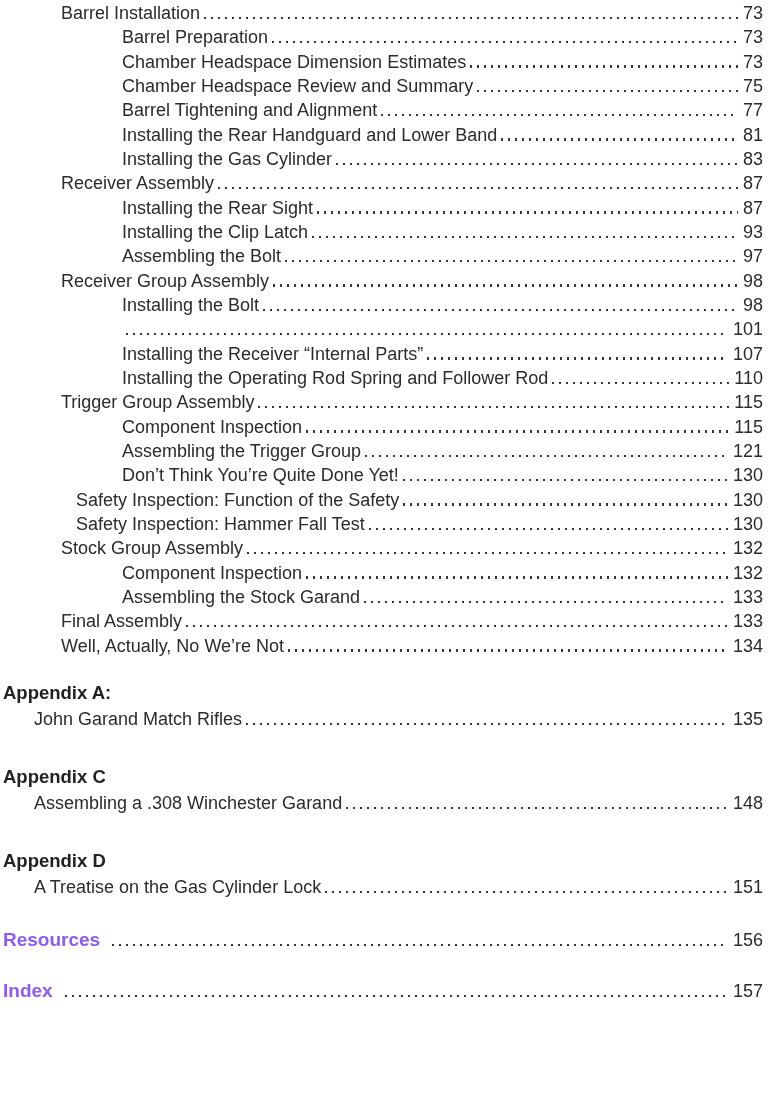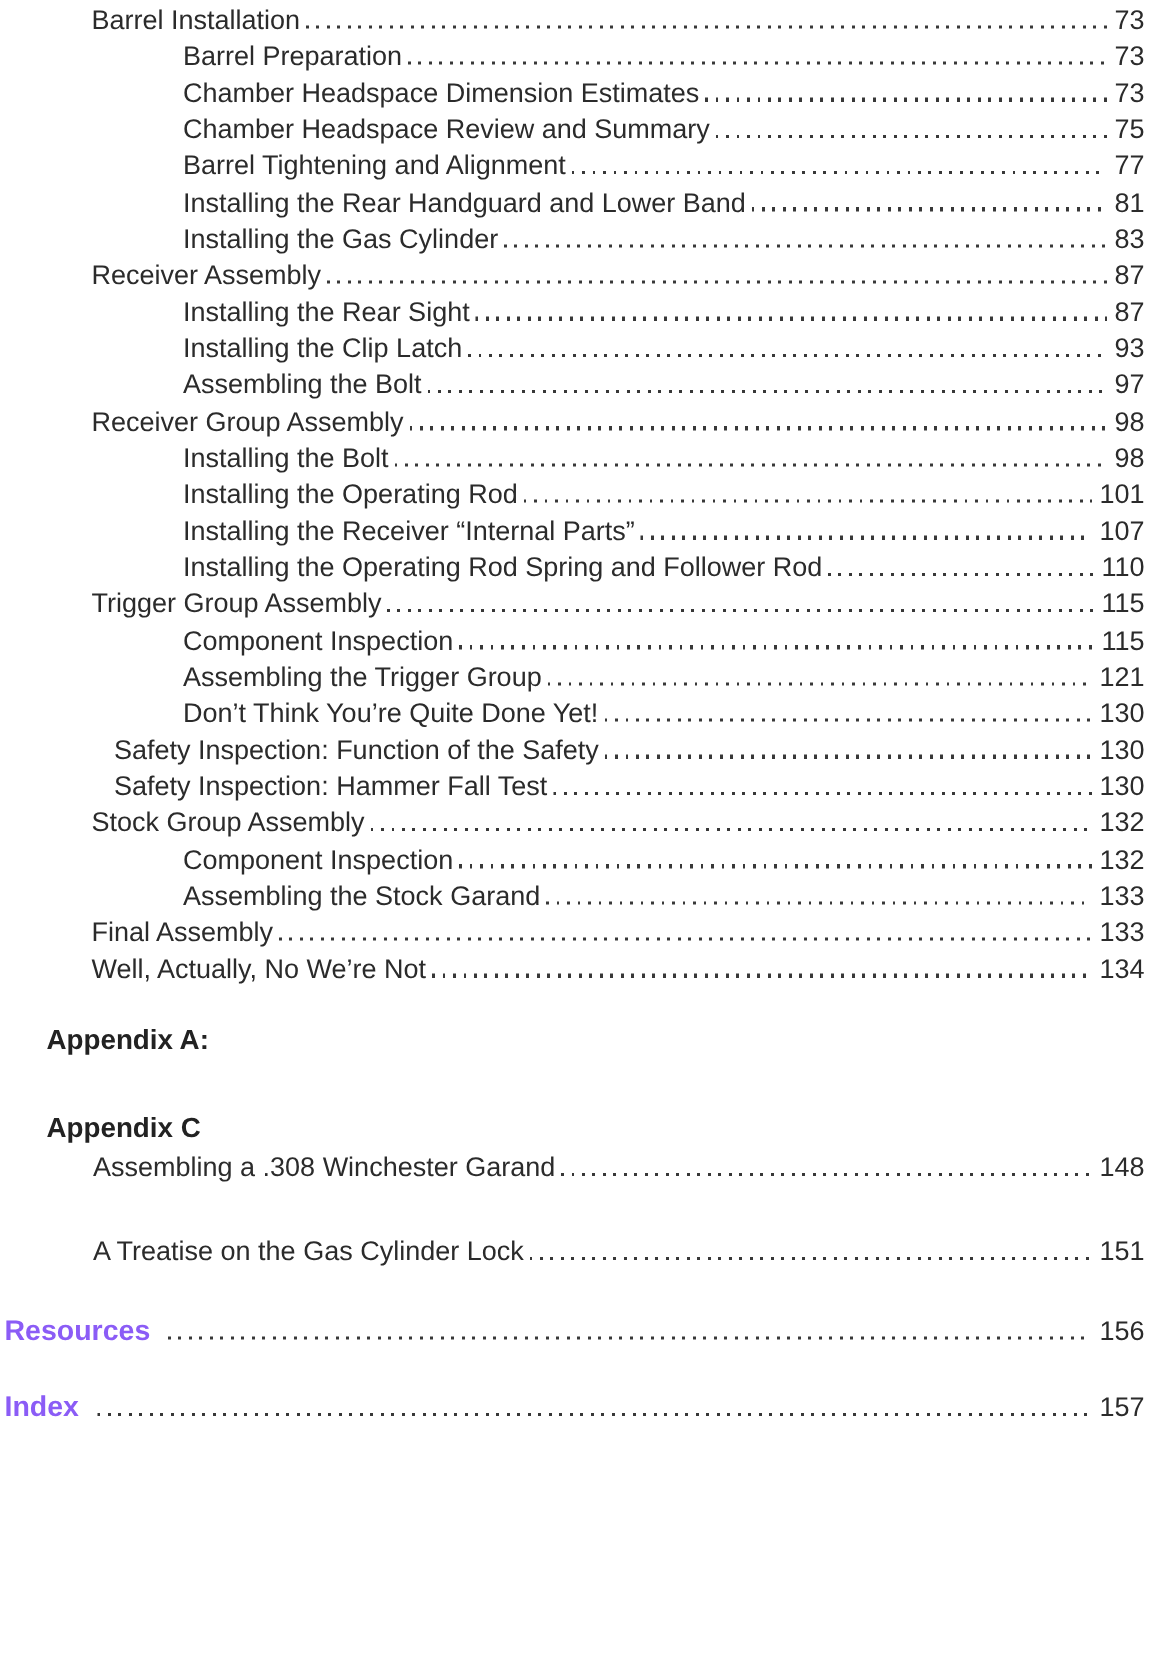--- a/index.html
+++ b/index.html
@@ -37,21 +37,21 @@
     margin: 0 5px 0 4px;
     background-image: repeating-linear-gradient(
       to right,
       #383838 0, #383838 1.9px,
       transparent 1.9px, transparent 7px
     );
   }
   .toc-label { flex: 0 0 auto; }
   .toc-page  { flex: 0 0 auto; }
 
-  .appendices .appendix { margin-top: 31px; padding-left: 28px; }
+  .appendices .appendix { margin-top: 31px; }
   .appendices .appendix:first-child { margin-top: 21px; }
   .appendix-heading {
     font-size: 18.5px;
     font-weight: bold;
     line-height: 28px;
     height: 28px;
     margin-left: 3px;
     color: #222222;
   }
   .appendix .toc-row {
@@ -138,21 +138,20 @@
         <span class="toc-label">Receiver Group Assembly</span>
         <span class="dot-leader"></span>
         <span class="toc-page">98</span>
       </div>
       <div class="toc-row level-2">
         <span class="toc-label">Installing the Bolt</span>
         <span class="dot-leader"></span>
         <span class="toc-page">98</span>
       </div>
       <div class="toc-row level-2">
-        <span class="toc-label">Installing the Operating Rod</span>
         <span class="dot-leader"></span>
         <span class="toc-page">101</span>
       </div>
       <div class="toc-row level-2">
         <span class="toc-label">Installing the Receiver “Internal Parts”</span>
         <span class="dot-leader"></span>
         <span class="toc-page">107</span>
       </div>
       <div class="toc-row level-2">
         <span class="toc-label">Installing the Operating Rod Spring and Follower Rod</span>
@@ -211,30 +210,36 @@
       </div>
       <div class="toc-row level-1">
         <span class="toc-label">Well, Actually, No We’re Not</span>
         <span class="dot-leader"></span>
         <span class="toc-page">134</span>
       </div>
     </div>
   <div class="appendices" id="appendices">
       <div class="appendix">
         <div class="appendix-heading">Appendix A:</div>
+        <div class="toc-row">
+          <span class="toc-label">John Garand Match Rifles</span>
+          <span class="dot-leader"></span>
+          <span class="toc-page">135</span>
+        </div>
       </div>
       <div class="appendix">
         <div class="appendix-heading">Appendix C</div>
         <div class="toc-row">
           <span class="toc-label">Assembling a .308 Winchester Garand</span>
           <span class="dot-leader"></span>
           <span class="toc-page">148</span>
         </div>
       </div>
       <div class="appendix">
+        <div class="appendix-heading">Appendix D</div>
         <div class="toc-row">
           <span class="toc-label">A Treatise on the Gas Cylinder Lock</span>
           <span class="dot-leader"></span>
           <span class="toc-page">151</span>
         </div>
       </div>
     </div>
   <div class="footer-rows" id="footer-rows">
       <div class="toc-row row-resources">
         <span class="toc-label">Resources</span>

